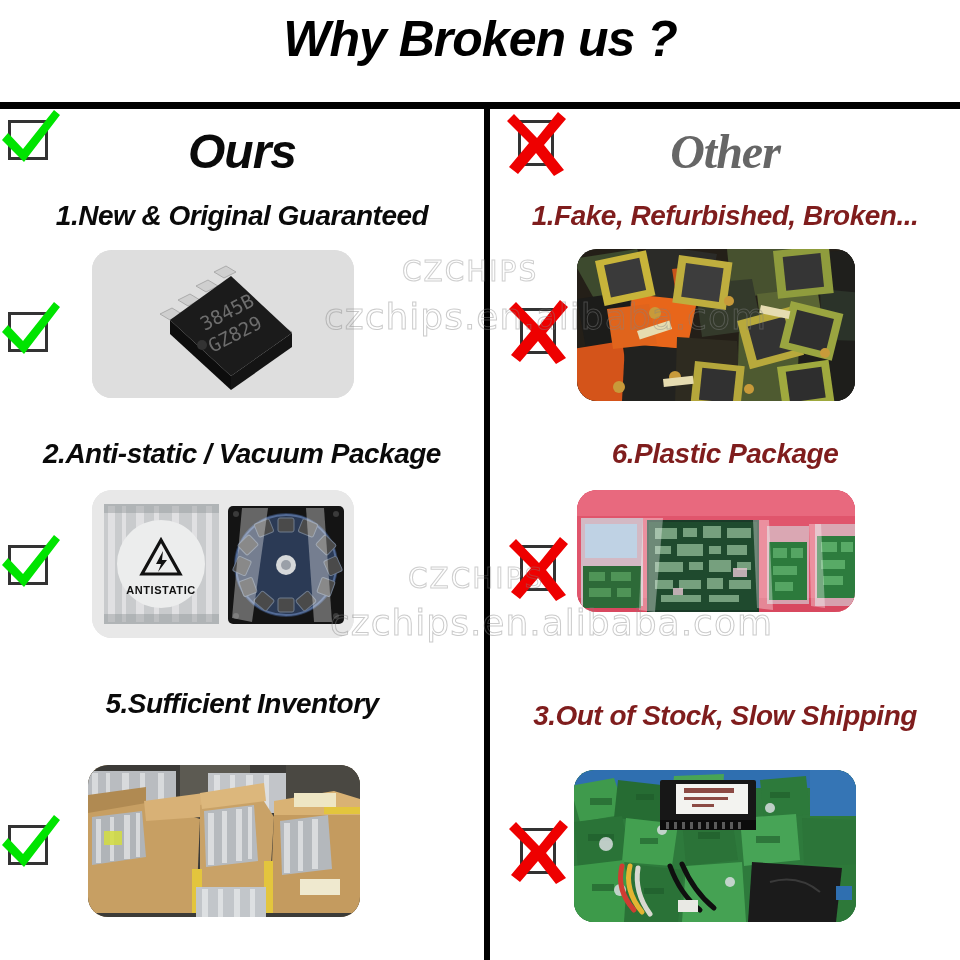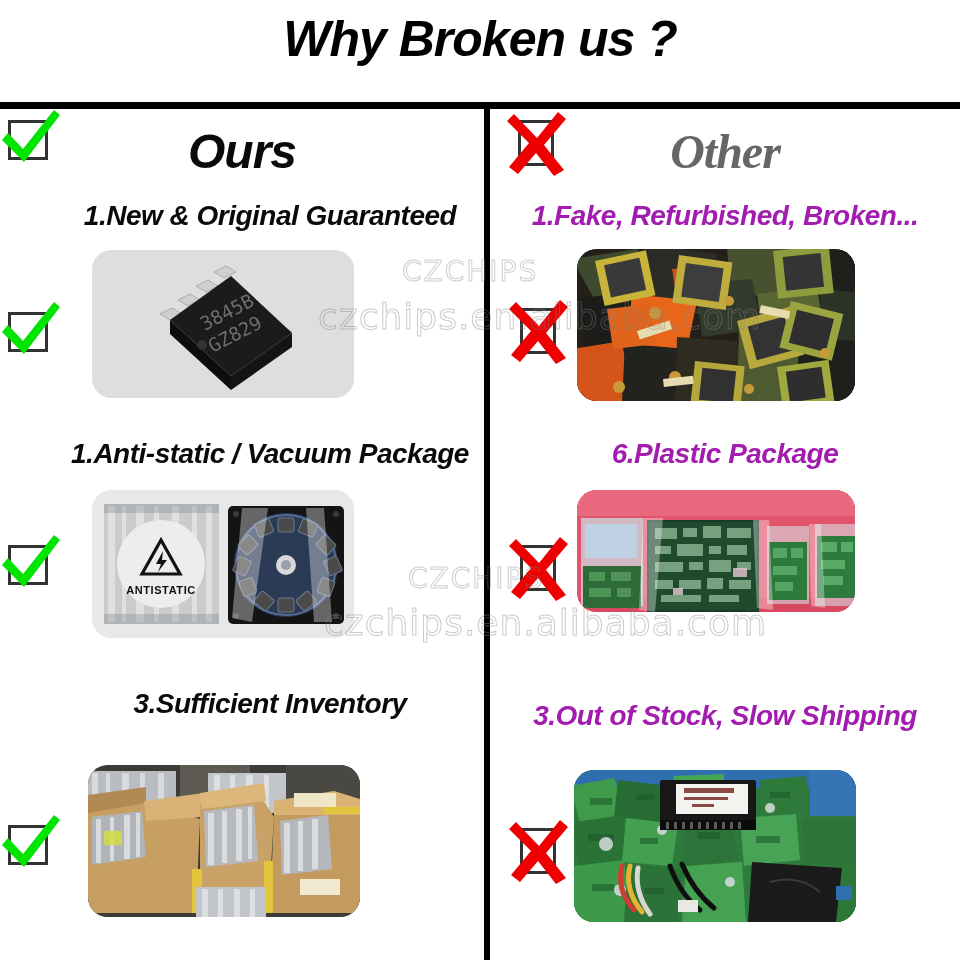--- a/index.html
+++ b/index.html
@@ -45,22 +45,22 @@
   }
   .mark svg{position:absolute;left:-12px;top:-14px;width:66px;height:66px;overflow:visible;}
 
   
   .row-title{
     position:absolute;
     font-size:28px;font-weight:bold;font-style:italic;
     letter-spacing:-0.5px;line-height:1.12;
     text-align:center;
   }
-  .row-title.ours{color:#0a0a0a;padding-left:28px;}
-  .row-title.other{color:#a21caf;}
+  .row-title.ours{color:#0a0a0a;}
+  .row-title.other{color:#7f1d1d;}
 
   .photo{
     position:absolute;border-radius:20px;overflow:hidden;
     background:#dcdcdc;
   }
 
   
   .wm{position:absolute;pointer-events:none;user-select:none;}
   .wm .wm-big{
     font-size:28px;font-weight:400;letter-spacing:2px;
@@ -70,20 +70,21 @@
     font-family:"DejaVu Sans",sans-serif;
     white-space:nowrap;
   }
   .wm .wm-small{
     font-size:36px;font-weight:400;letter-spacing:1px;
     color:rgba(0,0,0,0);
     -webkit-text-stroke:1px rgba(130,130,130,.42);
     text-stroke:1px rgba(130,130,130,.42);
     font-family:"DejaVu Sans",sans-serif;
     white-space:nowrap;
+    margin-left:6px;
   }
 
   
   .ph-inner{position:absolute;inset:0;}
 
   
   .chipbg{background:#dedede;}
 </style>
 </head>
 <body>
@@ -224,21 +225,21 @@
       </g>
 
       <g fill="#e6dcb0">
         <rect x="60" y="82" width="34" height="9" transform="rotate(-18 60 82)"></rect>
         <rect x="184" y="56" width="30" height="8" transform="rotate(12 184 56)"></rect>
         <rect x="86" y="130" width="30" height="8" transform="rotate(-6 86 130)"></rect>
       </g>
     </svg>
   </div>
 
-  <div class="row-title ours" style="left:0;top:438px;width:484px;">1.Anti-static / Vacuum Package</div>
+  <div class="row-title ours" style="left:0;top:438px;width:484px;">2.Anti-static / Vacuum Package</div>
 
   <div class="mark" style="left:8px;top:545px;">
     <div class="box"></div>
     <svg viewBox="0 0 66 66">
       <path d="M6 34 L12 27 L27 43 L58 4 L64 9 L28 56 Z" fill="#00e400"></path>
     </svg>
   </div>
 
   <div class="photo" style="left:92px;top:490px;width:262px;height:148px;background:#e3e3e3;text-align:right;">
     <svg class="ph-inner" viewBox="0 0 262 148" preserveAspectRatio="none">
@@ -370,21 +371,21 @@
       <g opacity=".35" fill="#ffffff">
         <polygon points="66,28 86,28 78,122 62,120"></polygon>
         <polygon points="176,30 192,30 196,120 180,118"></polygon>
         <polygon points="232,34 244,34 248,118 234,116"></polygon>
       </g>
       <text x="160" y="136" fill="#c7786b" font-family="Liberation Sans, sans-serif" font-size="17" font-weight="bold" letter-spacing="1.5" opacity=".85">HANG PACK</text>
     </svg>
   </div>
 
   <div class="row-title ours" style="left:0;top:688px;width:484px;">
-    <div>3.Sufficient Inventory</div>
+    <div>5.Sufficient Inventory</div>
   </div>
 
   <div class="mark" style="left:8px;top:825px;">
     <div class="box"></div>
     <svg viewBox="0 0 66 66">
       <path d="M6 34 L12 27 L27 43 L58 4 L64 9 L28 56 Z" fill="#00e400"></path>
     </svg>
   </div>
 
   <div class="photo" style="left:88px;top:765px;width:272px;height:152px;background:#b99a63;">

